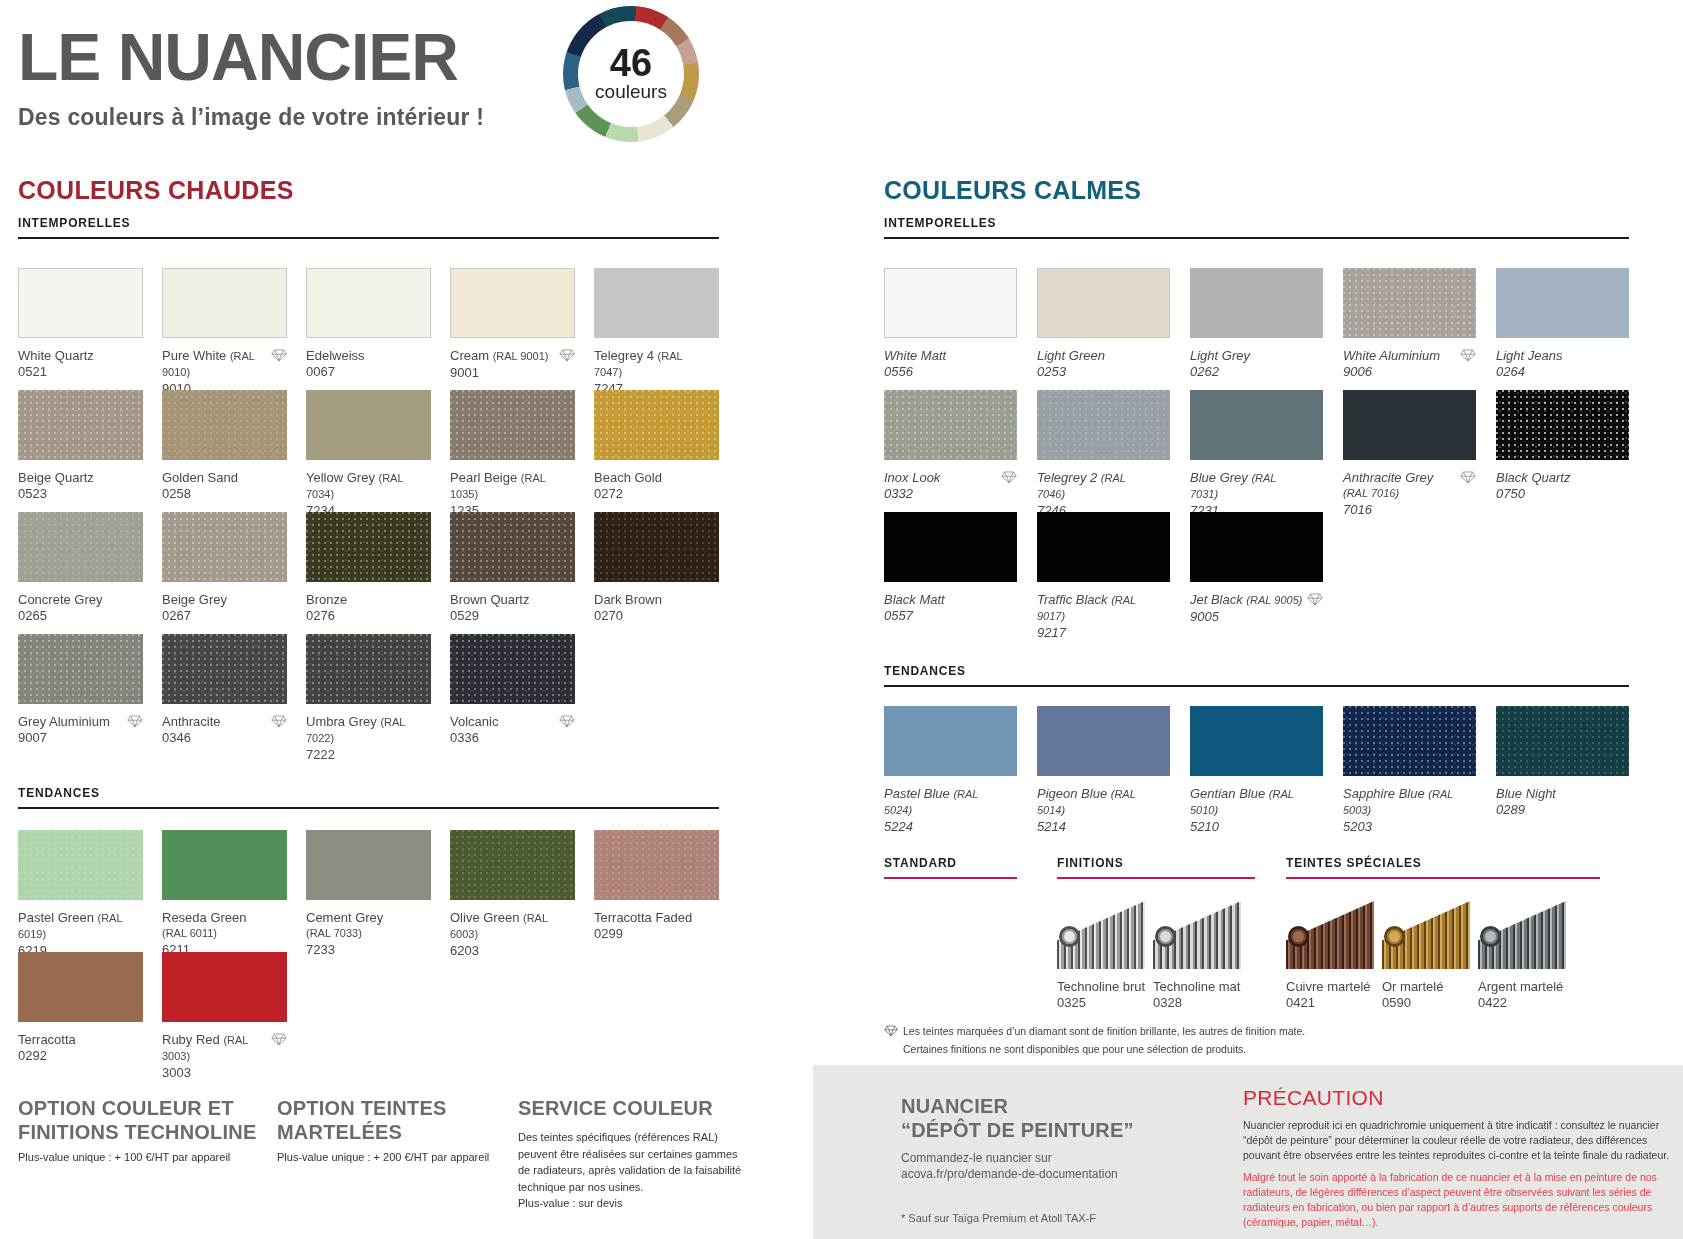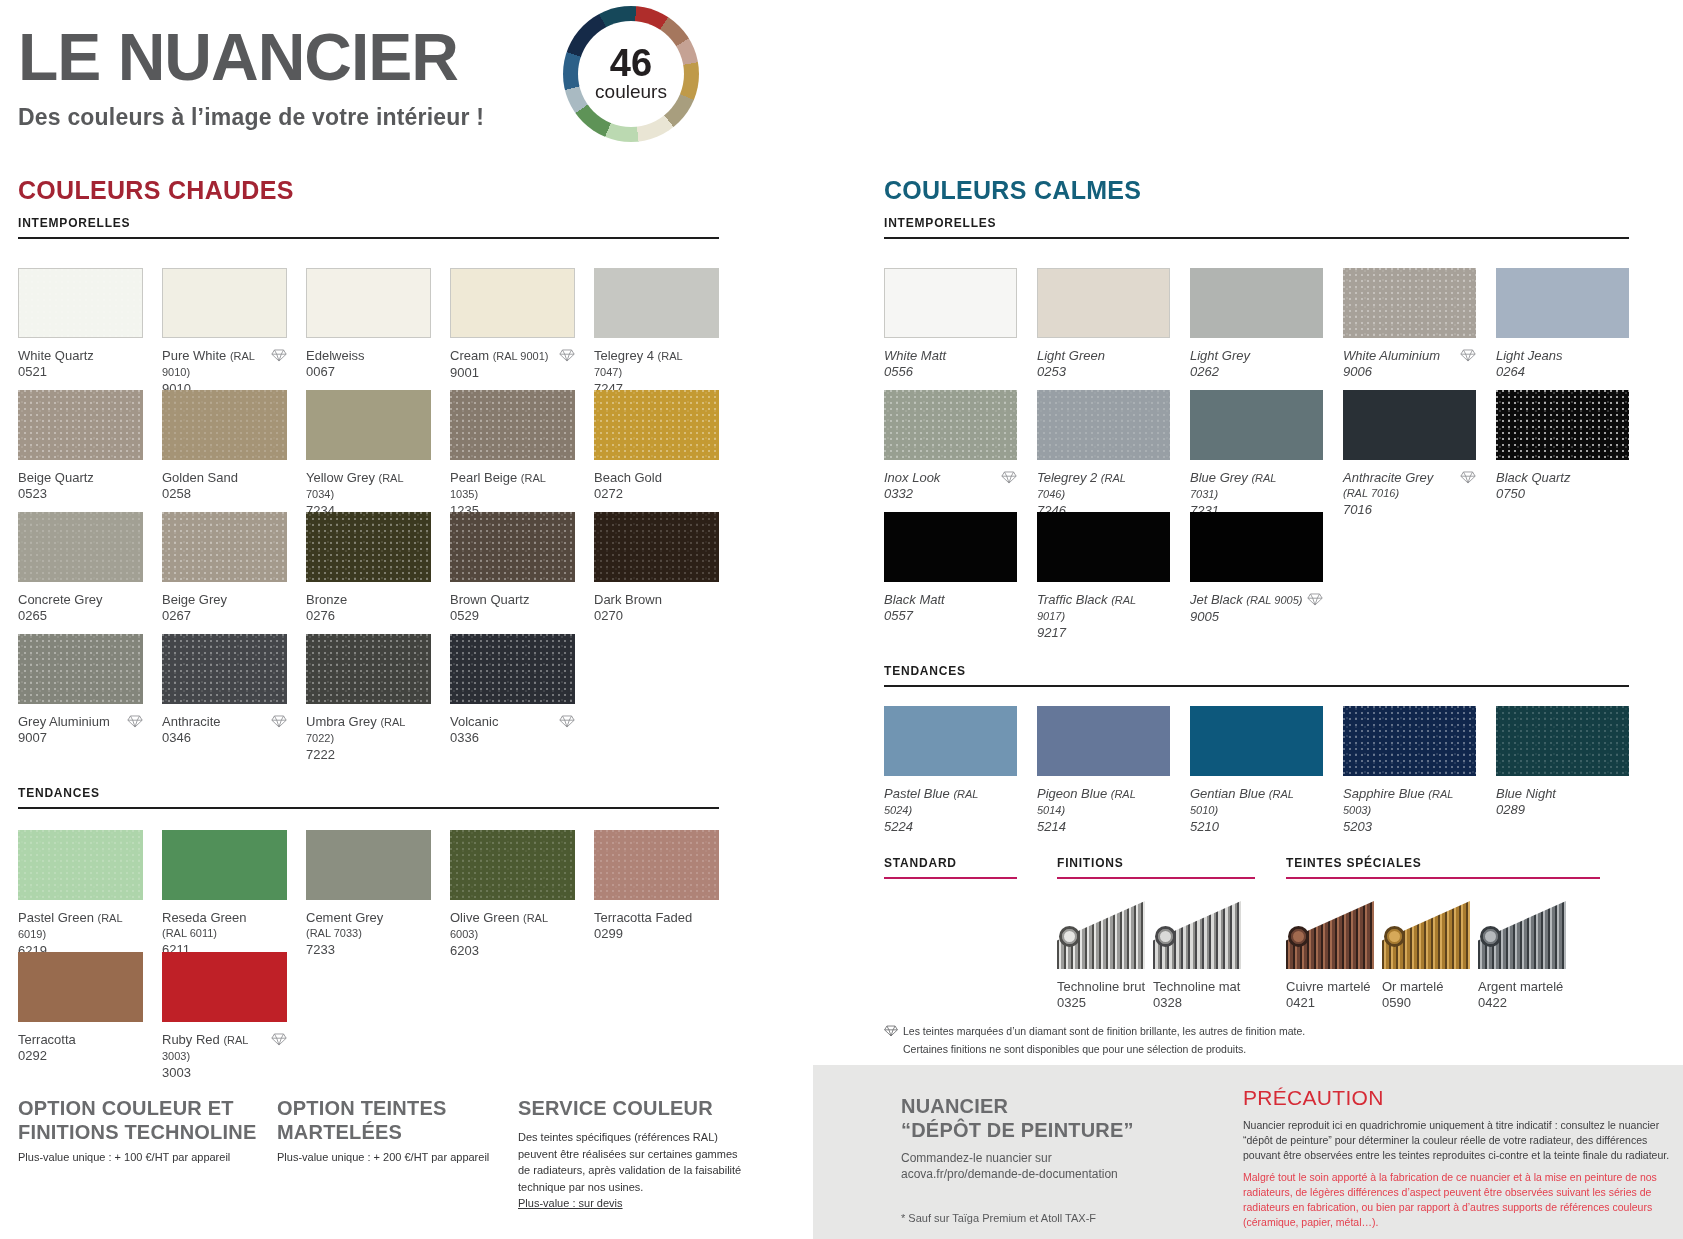--- a/index.html
+++ b/index.html
@@ -62,21 +62,21 @@
 
   
   .note{left:884px;top:1022px;font-size:10.5px;color:#3f4042;line-height:18px;padding-left:19px;}
   .note .gem-n{position:absolute;left:0;top:3px;width:14px;height:12px;}
 
   
   .grey-panel{left:813px;top:1065px;width:870px;height:174px;background:#e7e7e6;}
   .opt-title{font-size:20px;font-weight:700;color:#6a6b6d;line-height:24px;letter-spacing:.2px;}
   .opt-text{margin-top:7px;font-size:11px;color:#343436;white-space:nowrap;}
   .svc-text{margin-top:9px;font-size:11px;color:#343436;line-height:16.5px;width:228px;}
-  .svc-text2{font-size:11px;color:#343436;line-height:16.5px;width:228px;text-decoration:underline;}
+  .svc-text2{font-size:11px;color:#343436;line-height:16.5px;width:228px;}
   .nuancier-block{left:901px;top:1094px;}
   .nuancier-body{margin-top:8px;font-size:12px;color:#58595b;line-height:16px;}
   .footnote{left:901px;top:1212px;font-size:11px;color:#58595b;}
   .precaution{left:1243px;top:1086px;width:432px;}
   .prec-title{font-size:21px;font-weight:400;letter-spacing:.3px;}
   .prec-body{margin-top:8px;font-size:10.5px;line-height:15px;color:#3e3e40;}
   .prec-warn{margin-top:7px;font-size:10.5px;line-height:15px;}
 </style>
 </head>
 <body>

